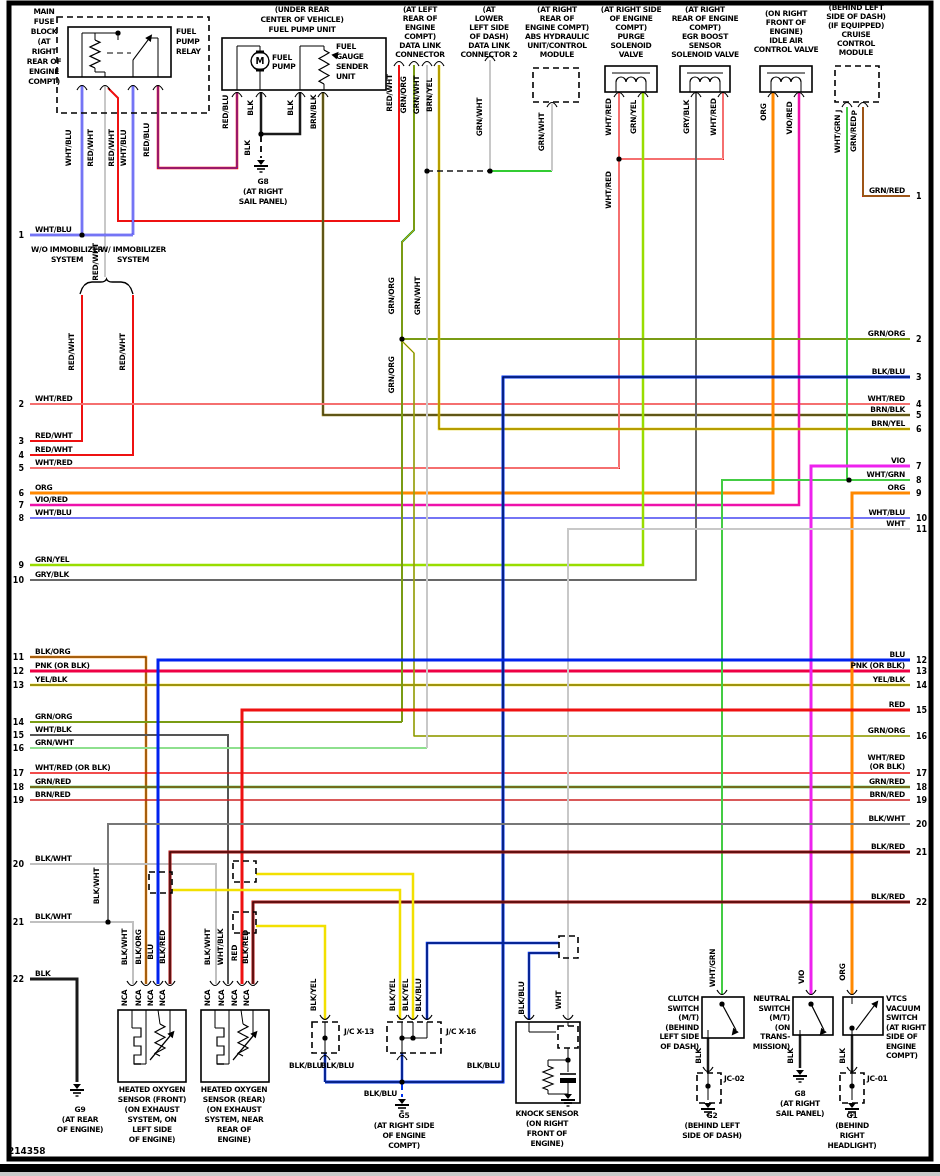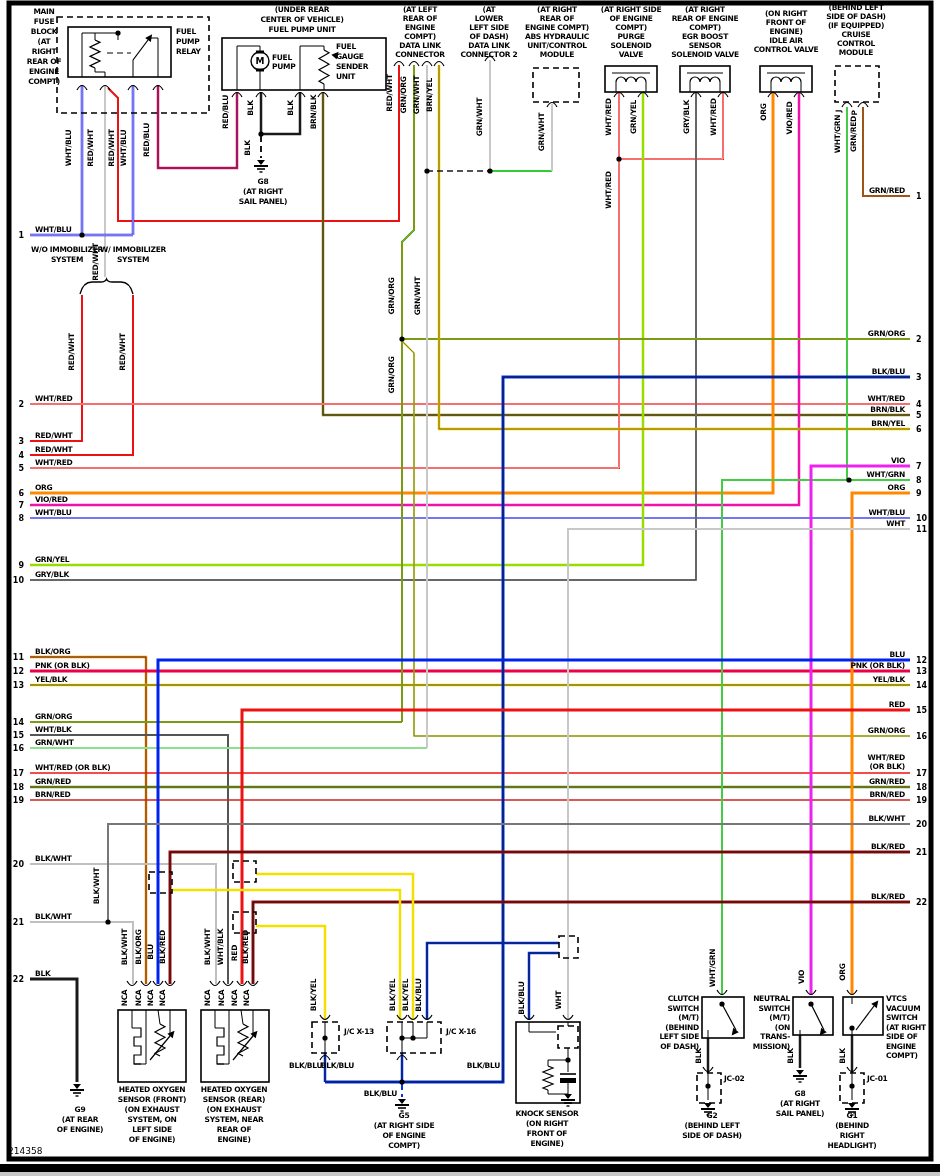--- a/index.html
+++ b/index.html
@@ -1,20 +1,20 @@
 <!DOCTYPE html>
 <html><head>
 <meta charset="utf-8">
 <style>
   html,body{margin:0;padding:0;background:#ffffff;}
   #stage{position:relative;width:940px;height:1176px;background:#ffffff;overflow:hidden;
          font-family:"DejaVu Sans","Liberation Sans",sans-serif;}
   svg{position:absolute;left:0;top:0;}
   svg text{font-family:"DejaVu Sans","Liberation Sans",sans-serif;font-weight:bold;fill:#000;}
-  #diagram-id{position:absolute;left:8px;top:1146px;font-size:9px;font-weight:normal;color:#000;}
+  #diagram-id{position:absolute;left:8px;top:1146px;font-size:9px;font-weight:bold;color:#000;}
 </style>
 </head>
 <body>
 
 <div id="stage">
   <svg id="diagram" width="940" height="1176" viewBox="0 0 940 1176">
       <polyline points="82,85 82,235" fill="none" stroke="#1a1aee" stroke-width="2.5"></polyline>
       <polyline points="82,85 82,235" fill="none" stroke="#ffffff" stroke-width="0.8"></polyline>
       <polyline points="105,85 105,277" fill="none" stroke="#c8c8c8" stroke-width="2"></polyline>
       <polyline points="108,88 118,98 118,221 399,221 399,65" fill="none" stroke="#ee1111" stroke-width="2"></polyline>

